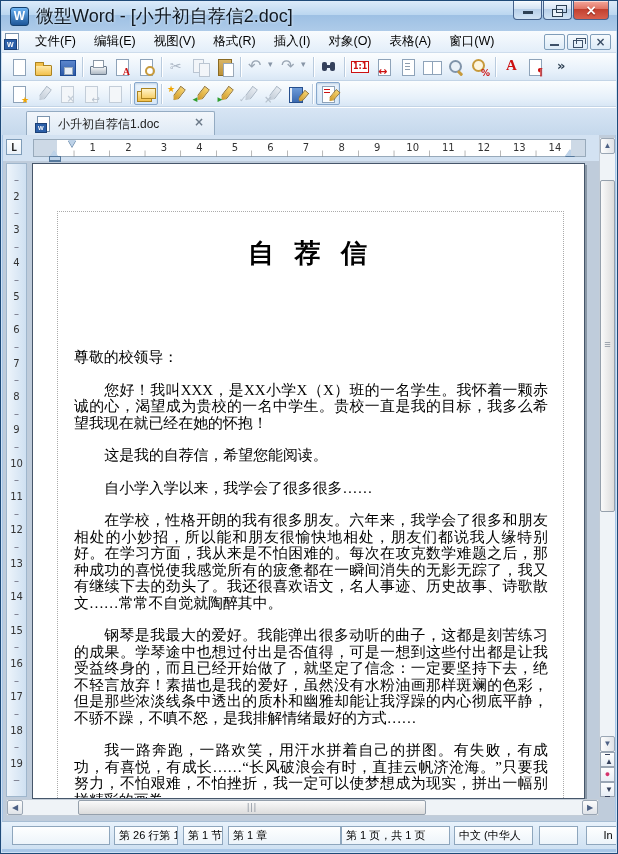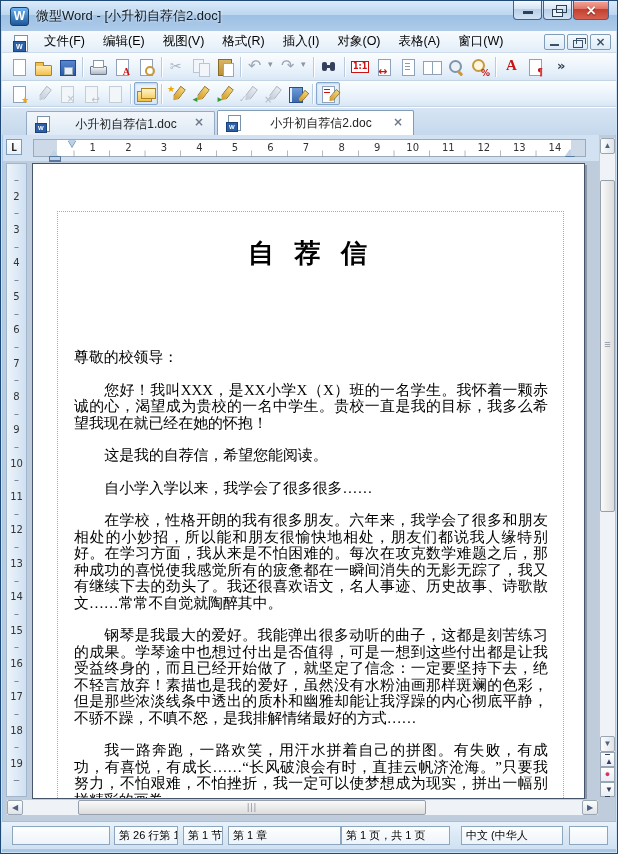--- a/index.html
+++ b/index.html
@@ -2,32 +2,32 @@
 <html><head>
 <meta charset="utf-8">
 <style>
   *{box-sizing:border-box;margin:0;padding:0}
   body{width:618px;height:854px;font-family:"Liberation Sans","DejaVu Sans",sans-serif;-webkit-font-smoothing:antialiased}
   .window{position:relative;width:618px;height:854px;background:#a9c7e7;border:1px solid #1f4a78;overflow:hidden;box-shadow:inset 0 0 0 1px #cfe2f5}
 
   
   .titlebar{position:absolute;left:0;top:0;right:0;height:30px;display:flex;align-items:center;padding-left:9px;background:linear-gradient(180deg,#dcebfa 0%,#bcd7f0 45%,#9dc0e4 46%,#aecbe9 100%)}
   .app-icon{width:19px;height:19px;border-radius:3px;background:linear-gradient(#6db3f2,#1e5799);border:1px solid #14406e;color:#fff;font:bold 12px/17px "Liberation Sans",sans-serif;text-align:center;margin-right:7px;flex:0 0 auto}
-  .title-text{font-size:13px;color:#101820;text-shadow:0 0 3px #eaf4fd;white-space:nowrap}
+  .title-text{font-size:18px;color:#101820;text-shadow:0 0 3px #eaf4fd;white-space:nowrap}
   .win-controls{position:absolute;right:8px;top:0;display:flex;gap:1px}
   .wbtn{position:relative;height:19px;border:1px solid #45618a;border-top:none;border-radius:0 0 4px 4px;box-shadow:inset 0 1px 0 rgba(255,255,255,.55)}
   .wbtn.minb,.wbtn.maxb{width:29px;background:linear-gradient(#f4f9fe,#d4e3f3 45%,#b7cfe9 46%,#d2e4f5)}
   .wbtn.closeb{width:36px;background:linear-gradient(#f4a79b,#e07262 45%,#c2402f 46%,#d8604e)}
   .wbtn.minb::before{content:"";position:absolute;left:9px;top:10px;width:10px;height:3px;background:#2e4154}
   .wbtn.maxb::before{content:"";position:absolute;left:8px;top:8px;width:9px;height:6px;border:1px solid #2e4154;background:#eaf2fa}
   .wbtn.maxb::after{content:"";position:absolute;left:12px;top:4px;width:9px;height:6px;border:1px solid #2e4154}
   .wbtn.closeb::before{content:"×";position:absolute;left:0;right:0;top:1px;text-align:center;color:#fff;font:bold 14px/16px "DejaVu Sans",sans-serif;text-shadow:0 1px 1px #7c1408}
 
   
-  .menubar{position:absolute;left:1px;right:1px;top:30px;height:22px;display:flex;align-items:flex-end;background:linear-gradient(#f8fbfe,#e3eef9);border-bottom:1px solid #cddcec;padding-left:9px}
+  .menubar{position:absolute;left:1px;right:1px;top:30px;height:22px;display:flex;align-items:center;background:linear-gradient(#f8fbfe,#e3eef9);border-bottom:1px solid #cddcec;padding-left:0}
   .mdoc-icon{position:relative;width:16px;height:17px;margin:0 6px 0 2px;flex:0 0 auto}
   .mdoc-icon::before{content:"";position:absolute;left:1px;top:0;width:12px;height:15px;background:#fff;border:1px solid #7a93ad}
   .mdoc-icon::after{content:"W";position:absolute;left:0;bottom:0;background:#2b5fa8;color:#fff;font:bold 7px/9px "Liberation Sans",sans-serif;padding:0 2px;border:1px solid #1c4076}
   .menu-items{display:flex;align-items:center;height:100%}
   .mitem{padding:0 9px;font-size:12.5px;line-height:21px;color:#000;white-space:nowrap}
   .mdi-controls{position:absolute;right:5px;top:3px;display:flex;gap:2px}
   .mbtn{position:relative;width:21px;height:16px;border:1px solid #7f9db9;border-radius:2px;background:linear-gradient(#f6fafd,#dcebf8)}
   .mbtn.m-min::before{content:"";position:absolute;left:5px;top:9px;width:9px;height:2px;background:#3c5068}
   .mbtn.m-res::before{content:"";position:absolute;left:5px;top:5px;width:8px;height:6px;border:1px solid #3c5068}
   .mbtn.m-res::after{content:"";position:absolute;left:8px;top:3px;width:8px;height:5px;border:1px solid #3c5068;border-bottom:none}
@@ -96,21 +96,21 @@
 
   
   .tabbar{position:absolute;left:1px;right:1px;top:106px;height:28px;background:linear-gradient(#d7e5f4,#c5d8ec);border-top:1px solid #fff}
   .tab{position:absolute;top:3px;height:25px;display:flex;align-items:center;padding:0 8px;border:1px solid #94abc2;border-bottom:none;border-radius:2px 2px 0 0;background:linear-gradient(#f2f6fb,#dde9f5);font-size:12px;color:#222}
   .tab.active{top:2px;height:26px;background:#fff;border-color:#7f9db9}
   .tab1{left:24px;width:189px}
   .tab2{left:215px;width:197px}
   .tabdoc{position:relative;width:15px;height:17px;margin-right:8px;flex:0 0 auto}
   .tabdoc::before{content:"";position:absolute;left:2px;top:0;width:11px;height:14px;background:#fff;border:1px solid #7a93ad}
   .tabdoc::after{content:"W";position:absolute;left:0;bottom:0;background:#2b5fa8;color:#fff;font:bold 6px/8px "Liberation Sans",sans-serif;padding:0 2px;border:1px solid #1c4076}
-  .tab-label{flex:1;text-align:center;white-space:nowrap;overflow:hidden}
+  .tab-label{flex:1;white-space:nowrap;overflow:hidden}
   .tab-close{position:relative;width:12px;height:12px;flex:0 0 auto}
   .tab-close::before{content:"×";position:absolute;left:0;top:-3px;font:bold 12px/14px "DejaVu Sans",sans-serif;color:#6b7988}
 
   
   .workarea{position:absolute;left:2px;right:2px;top:134px;height:686px;background:#bfccdb;overflow:hidden}
   .hruler-row{position:absolute;left:0;top:0;right:16px;height:26px;background:#d3e2f2}
   .tabsel{position:absolute;left:3px;top:4px;width:16px;height:16px;background:linear-gradient(#fdfefe,#e9f1f9);border:1px solid #7f9db9}
   .tabsel::before{content:"L";position:absolute;left:4px;top:1px;font:bold 10px/13px "DejaVu Sans Mono",monospace;color:#222}
   .hruler{position:absolute;left:30px;top:4px;width:553px;height:18px;background:#fff;border:1px solid #98aabb}
   .hruler::before{content:"";position:absolute;left:0;top:0;bottom:0;width:23px;background:#cdd9e6}
@@ -162,21 +162,21 @@
   .hthumb::before{content:"|||";position:absolute;left:50%;top:1px;transform:translateX(-50%);color:#8a939e;font-size:9px;letter-spacing:1px}
 
   
   .statusbar{position:absolute;left:1px;right:1px;top:820px;height:28px;background:linear-gradient(#e8f2fb,#cfe1f2);border-top:1px solid #a7bed4;display:flex;align-items:center;overflow:hidden}
   .sbox{height:19px;border:1px solid #8ea6bd;background:linear-gradient(#feffff,#edf4fa);font:11px/17px "Liberation Sans","DejaVu Sans",sans-serif;color:#000;padding:0 4px;white-space:nowrap;overflow:hidden;flex:0 0 auto}
   .sbox:nth-of-type(1){width:98px;margin-left:10px}
   .sbox:nth-of-type(2){width:64px;margin-left:4px}
   .sbox:nth-of-type(3){width:40px;margin-left:5px}
   .sbox:nth-of-type(4){width:113px;margin-left:5px}
   .sbox:nth-of-type(5){width:109px;}
-  .sbox:nth-of-type(6){width:102px;margin-left:11px}
+  .sbox:nth-of-type(6){width:79px;margin-left:4px}
   .sbox:nth-of-type(7){width:39px;margin-left:6px}
   .sbox:nth-of-type(8){width:44px;margin-left:8px;text-align:center}
 </style>
 </head>
 <body>
 
 <div class="window">
 
   <div class="titlebar">
     <span class="app-icon">W</span>
@@ -325,25 +325,20 @@
         <span class="ico ipage ic-docedit">
           <i></i>
         </span>
       </span>
   </div>
 
   <div class="tabbar">
     <div class="tab tab1">
       <span class="tabdoc"></span>
       <span class="tab-label">小升初自荐信1.doc</span>
-      <span class="tab-close"></span>
-    </div>
-    <div class="tab tab2 active">
-      <span class="tabdoc"></span>
-      <span class="tab-label">小升初自荐信2.doc</span>
       <span class="tab-close"></span>
     </div>
   </div>
 
   <div class="workarea">
 
     <div class="hruler-row">
       <span class="tabsel"></span>
       <div class="hruler">
         <div class="hcells">

